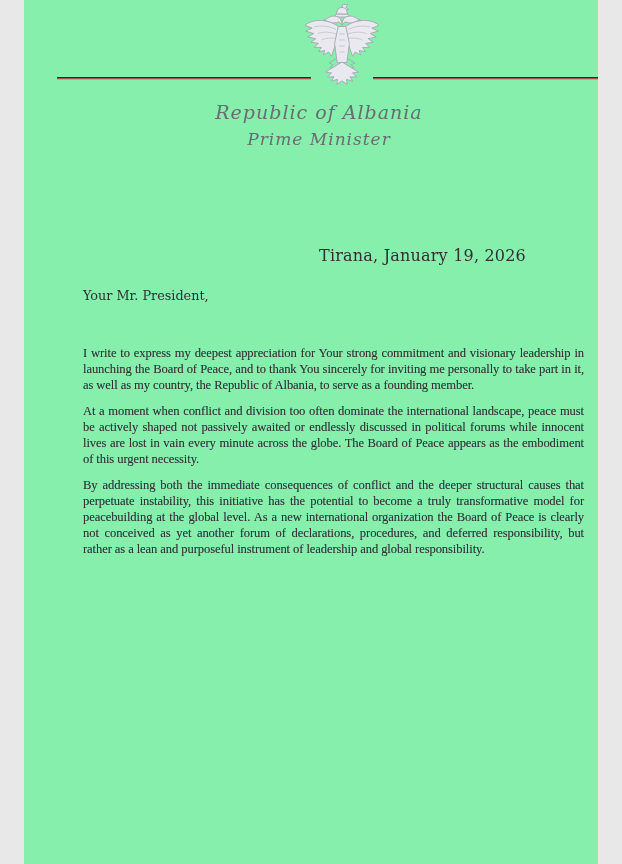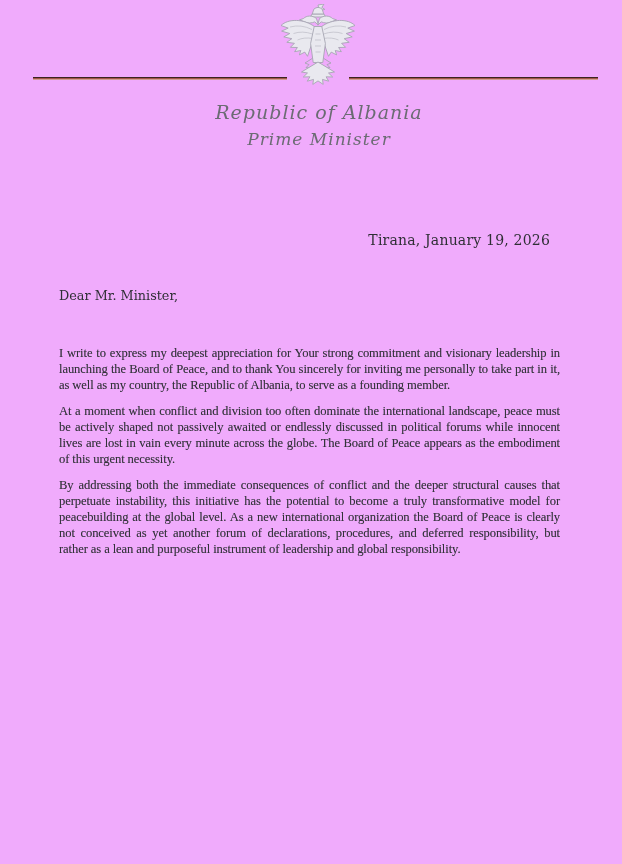--- a/index.html
+++ b/index.html
@@ -1,20 +1,20 @@
 <!DOCTYPE html>
 <html><head>
 <meta charset="utf-8">
 <style>
   html,body{margin:0;padding:0;background:#e8e8e8;}
   .page{
     position:relative;
-    width:622px;height:864px;
+    width:574px;height:864px;
     margin:0 auto;
-    background:#f0abfc;
+    background:#86efac;
     font-family:"DejaVu Serif","Liberation Serif",serif;
     color:#35353b;
     overflow:hidden;
   }
   
   .rule{
     position:absolute;top:77px;height:3px;
     background:linear-gradient(to bottom,#3b2420 0 34%,#a3544a 34% 72%,#cf9d94 72% 100%);
   }
   .rule-left{left:33px;width:254px;}
@@ -27,22 +27,22 @@
     text-align:center;
     font-style:italic;
     color:#6b6b73;
     transform:translateX(8px);
     letter-spacing:1px;
   }
   .org1{top:101px;font-size:19px;}
   .org2{top:129px;font-size:17px;}
   
   .dateline{
-    position:absolute;top:232px;right:72px;
-    font-size:14px;color:#2f2f35;
+    position:absolute;top:246px;right:72px;
+    font-size:16px;color:#2f2f35;
     letter-spacing:0.2px;
   }
   .salutation{
     position:absolute;top:288px;left:59px;
     font-size:12.8px;color:#2f2f35;
   }
   .content{
     position:absolute;top:345px;left:59px;width:501px;font-family:Liberation Serif, serif;
   }
   .content p{
@@ -88,21 +88,21 @@
   </svg>
 
   <div class="rule rule-left"></div>
   <div class="rule rule-right"></div>
 
   <div class="org org1">Republic of Albania</div>
   <div class="org org2">Prime Minister</div>
 
   <div class="dateline">Tirana, January 19, 2026</div>
 
-  <div class="salutation">Dear Mr. Minister,</div>
+  <div class="salutation">Your Mr. President,</div>
 
   <div class="content">
     <p>I write to express my deepest appreciation for Your strong commitment and visionary leadership in launching the Board of Peace, and to thank You sincerely for inviting me personally to take part in it, as well as my country, the Republic of Albania, to serve as a founding member.</p>
     <p>At a moment when conflict and division too often dominate the international landscape, peace must be actively shaped not passively awaited or endlessly discussed in political forums while innocent lives are lost in vain every minute across the globe. The Board of Peace appears as the embodiment of this urgent necessity.</p>
     <p>By addressing both the immediate consequences of conflict and the deeper structural causes that perpetuate instability, this initiative has the potential to become a truly transformative model for peacebuilding at the global level. As a new international organization the Board of Peace is clearly not conceived as yet another forum of declarations, procedures, and deferred responsibility, but rather as a lean and purposeful instrument of leadership and global responsibility.</p>
   </div>
 
 </div>
 
 </body></html>

